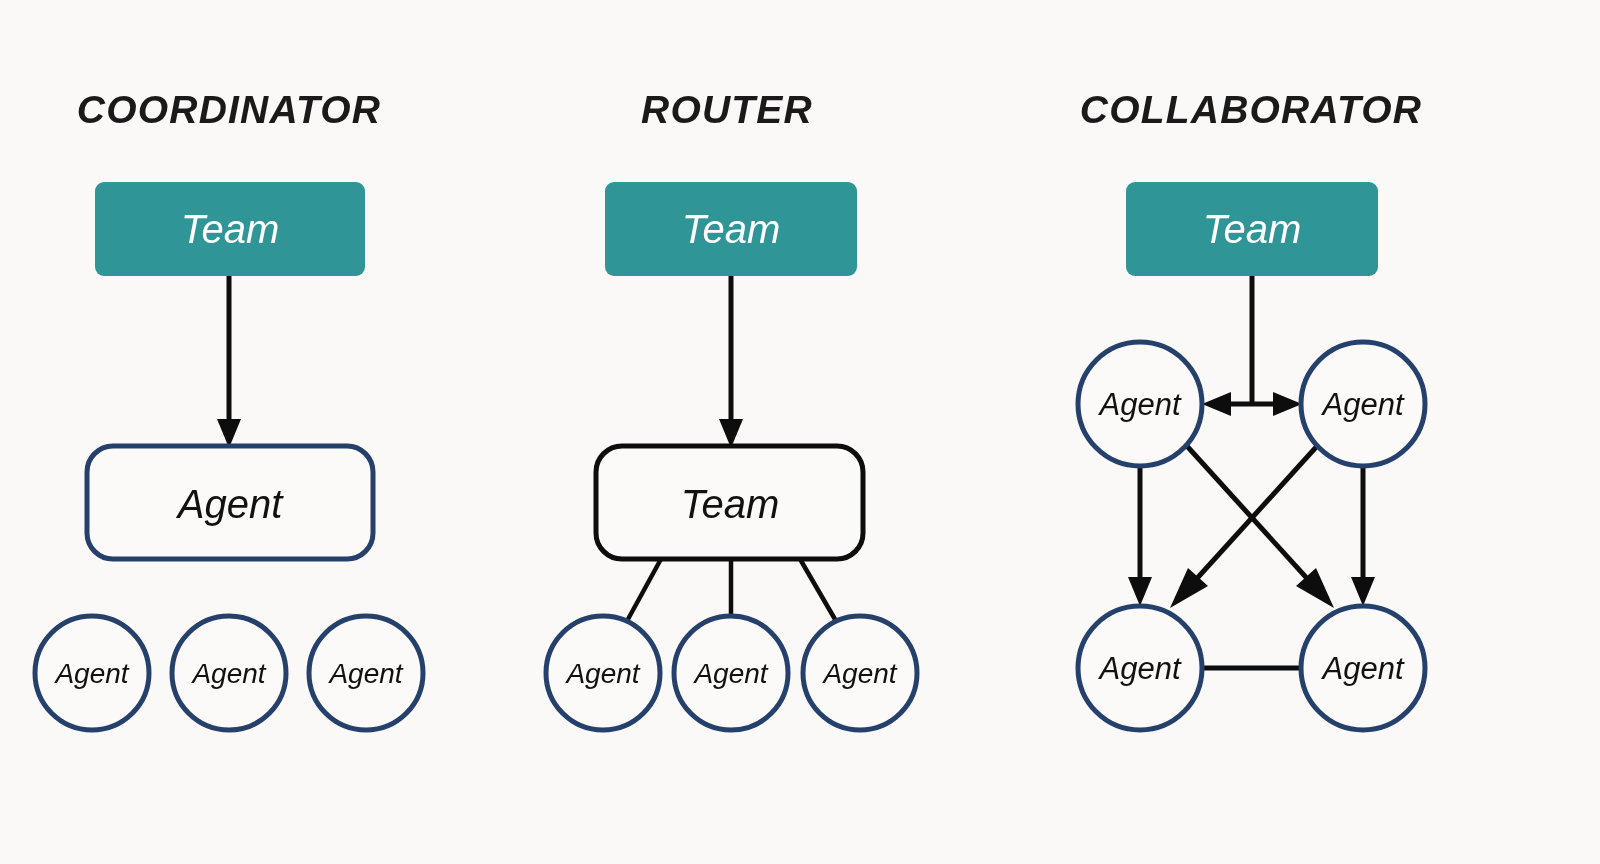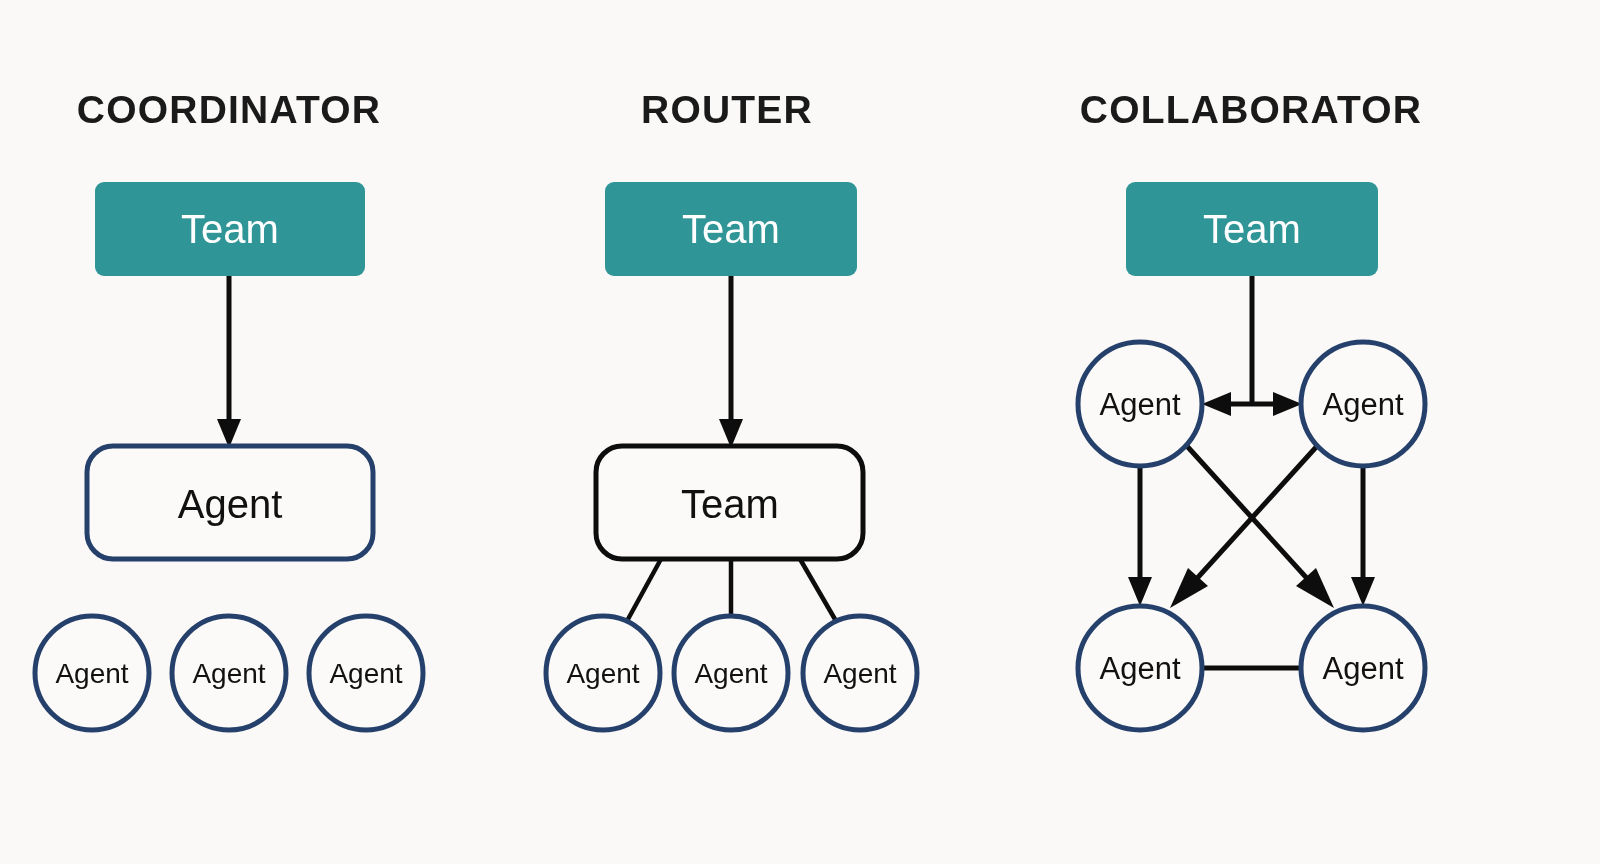--- a/index.html
+++ b/index.html
@@ -13,20 +13,21 @@
     font-family: "Liberation Sans", sans-serif;
     overflow: hidden;
     position: relative;
   }
   #canvas {
     position: absolute;
     left: 0; top: 0;
     width: 1600px;
     height: 708px;
     background: #faf9f7;
+    font-style: italic;
   }
   svg.diagram {
     display: block;
     width: 1600px;
     height: 864px;
   }
   .panel-title {
     font-family: "Liberation Sans", sans-serif;
     font-weight: bold;
     font-size: 39px;

